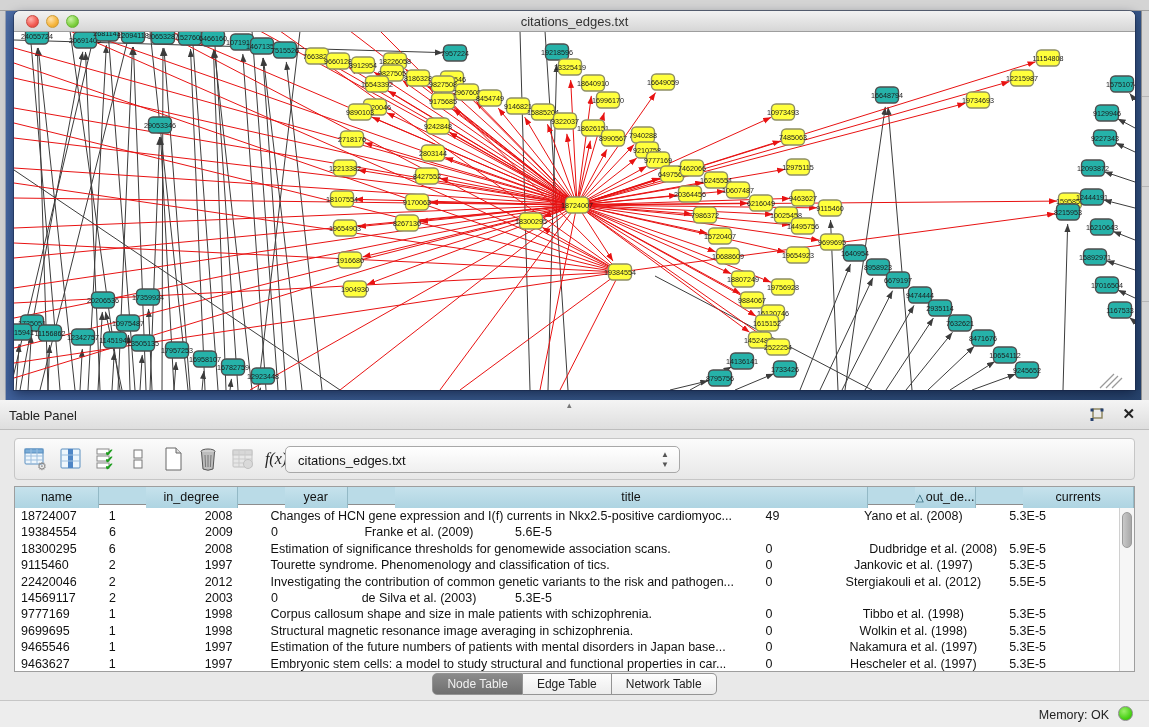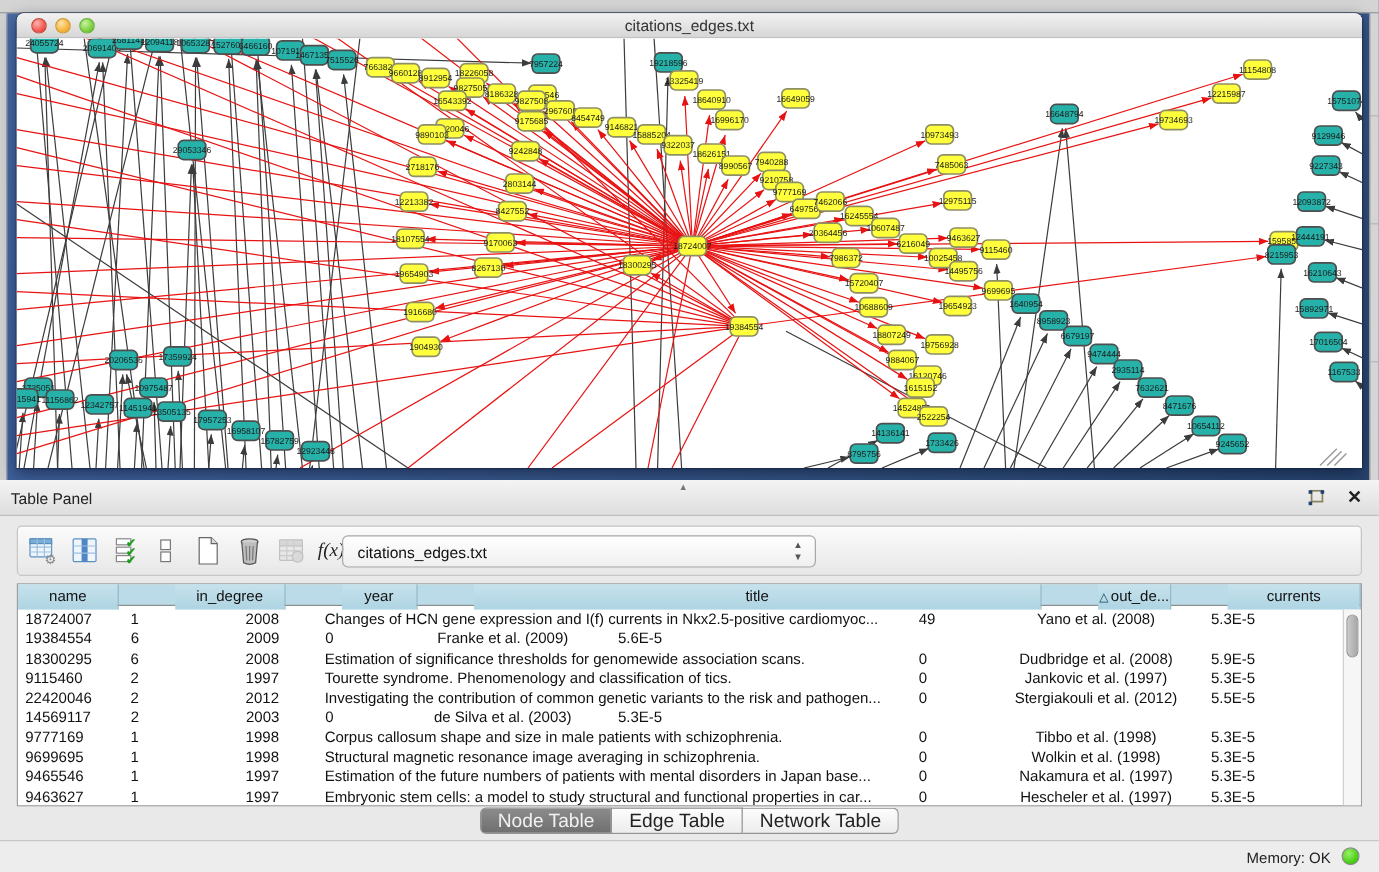--- a/index.html
+++ b/index.html
@@ -57,21 +57,21 @@
   #tbody { position:absolute; left:0; top:21px; right:15px; bottom:0; overflow:hidden; }
   .tr { display:flex; height:16.4px; cursor:default; }
   .td { height:16.4px; font-size:12.5px; color:#111; white-space:nowrap; overflow:hidden; padding:0 6px; line-height:16px; }
   .td.center { text-align:center; }
   #vscroll { position:absolute; right:0; top:21px; width:15px; bottom:0; background:#f6f6f6; border-left:1px solid #d0d0d0; }
   #vthumb { position:absolute; left:2px; top:4px; width:10px; height:36px; border-radius:5px;
             background:linear-gradient(90deg,#c9c9c9,#a8a8a8); border:1px solid #9a9a9a; cursor:pointer; }
 
   
   #tabs { position:absolute; left:0; top:273px; width:1149px; height:24px; display:flex; justify-content:center; }
-  .tab { height:22px; line-height:21px; font-size:16px; padding:0 14px; border:1px solid #949494; border-left:none;
+  .tab { height:22px; line-height:21px; font-size:12px; padding:0 14px; border:1px solid #949494; border-left:none;
          background:linear-gradient(#fdfdfd,#ececec); color:#222; cursor:pointer; }
   .tab:first-child { border-left:1px solid #949494; border-radius:5px 0 0 5px; }
   .tab:last-child { border-radius:0 5px 5px 0; }
   .tab.selected { background:linear-gradient(#8b8b8b,#6f6f6f); color:#f1f1f1; }
 
   
   #statusbar { position:absolute; left:0; top:300px; width:1149px; height:27px; background:#ededed; border-top:1px solid #c6c6c6; }
   #memory-label { position:absolute; right:40px; top:7px; font-size:12.5px; color:#222; }
   #memory-dot { position:absolute; right:16px; top:5px; width:15px; height:15px; border-radius:50%;
                 background:radial-gradient(circle at 38% 32%,#9bf06a,#46cf12 65%,#2fae04); border:1px solid #8b8b8b; }
@@ -874,21 +874,21 @@
             <div class="td" style="width: 64px;">0</div>
             <div class="td center" style="width: 180px;">Franke et al. (2009)</div>
             <div class="td" style="width: 116px;">5.6E-5</div>
           </div>
           <div class="tr">
             <div class="td" style="width: 88px;">18300295</div>
             <div class="td" style="width: 96px;">6</div>
             <div class="td" style="width: 66px;">2008</div>
             <div class="td" style="width: 496px;">Estimation of significance thresholds for genomewide association scans.</div>
             <div class="td" style="width: 64px;">0</div>
-            <div class="td center" style="width: 180px;">Dudbridge et al. (2008)</div>
+            <div class="td center" style="width: 180px; text-align: right;">Dudbridge et al. (2008)</div>
             <div class="td" style="width: 116px;">5.9E-5</div>
           </div>
           <div class="tr">
             <div class="td" style="width: 88px;">9115460</div>
             <div class="td" style="width: 96px;">2</div>
             <div class="td" style="width: 66px;">1997</div>
             <div class="td" style="width: 496px;">Tourette syndrome. Phenomenology and classification of tics.</div>
             <div class="td" style="width: 64px;">0</div>
             <div class="td center" style="width: 180px;">Jankovic et al. (1997)</div>
             <div class="td" style="width: 116px;">5.3E-5</div>

